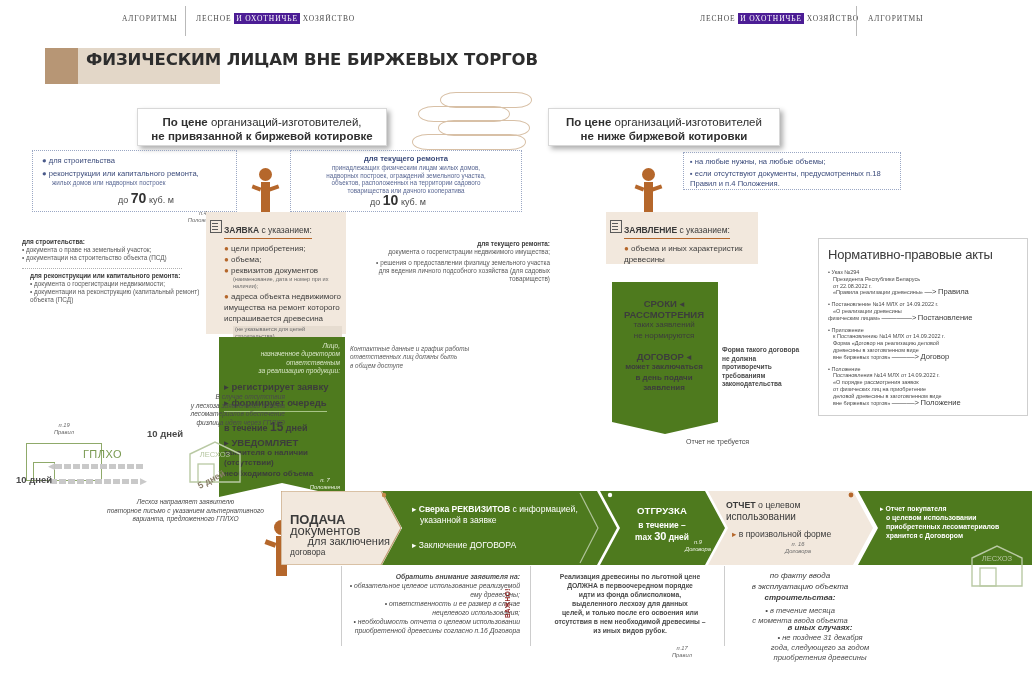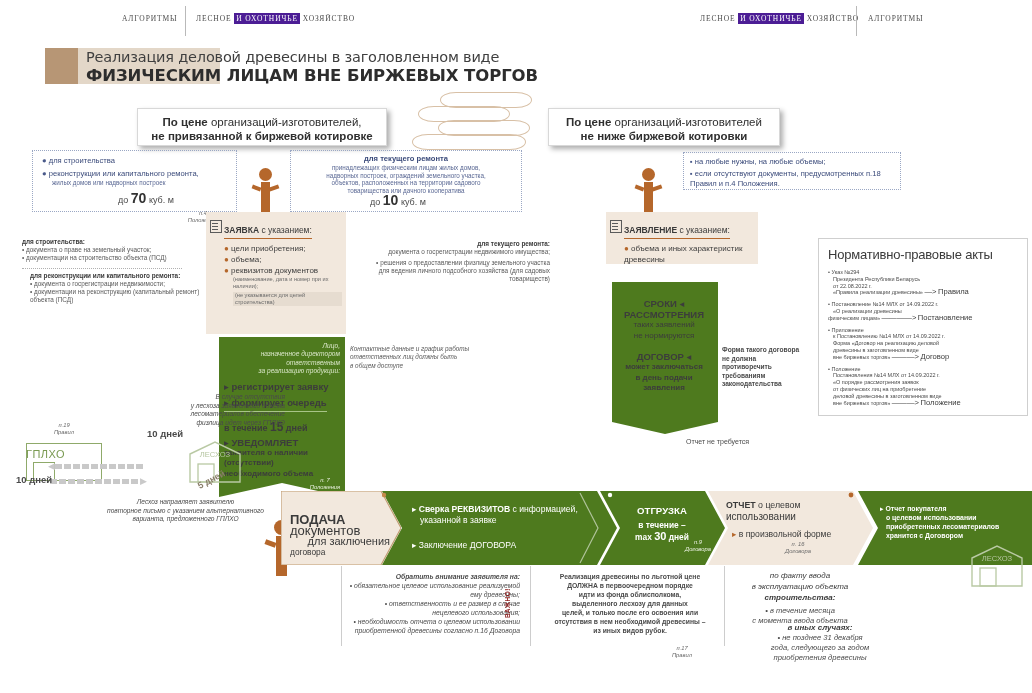--- a/index.html
+++ b/index.html
@@ -119,21 +119,20 @@
     <span class="hdr-hl">И ОХОТНИЧЬЕ</span>
     <span>ХОЗЯЙСТВО</span>
   </div>
   <div class="hdr-div" style="left:856px;"></div>
   <div class="hdr-item" style="left:868px;">АЛГОРИТМЫ</div>
 </div>
 
 <div id="title-band" class="abs"></div>
 <div id="title-swatch" class="abs"></div>
 <div id="title-text" class="abs">
-  <div id="title-line1">Реализация деловой древесины в заголовленном виде</div>
   <div id="title-line2">ФИЗИЧЕСКИМ ЛИЦАМ ВНЕ БИРЖЕВЫХ ТОРГОВ</div>
 </div>
 
 <div class="log" style="left:440px;top:92px;width:90px;height:14px;"></div>
 <div class="log" style="left:418px;top:106px;width:90px;height:14px;"></div>
 <div class="log" style="left:438px;top:120px;width:90px;height:14px;"></div>
 <div class="log" style="left:412px;top:134px;width:112px;height:14px;"></div>
 
 <div class="banner" style="left:137px;top:108px;width:250px;height:38px;">
   <div class="b1">
@@ -255,20 +254,24 @@
     </div>
     <div class="app-li">
       <span style="color:#b5672b;">●</span>
       <span>объема;</span>
     </div>
     <div class="app-li">
       <span style="color:#b5672b;">●</span>
       <span>реквизитов документов</span>
     </div>
     <div class="app-note" style="margin-left:9px;">(наименование, дата и номер при их наличии);</div>
+    <div class="app-li" style="margin-top:1px;">
+      <span style="color:#b5672b;">●</span>
+      <span>адреса объекта недвижимого имущества на ремонт которого испрашивается древесина</span>
+    </div>
     <div class="app-note" style="margin-left:9px;background:#e6dcd0;display:inline-block;padding:0 2px;">(не указывается для целей строительства)</div>
   </div>
 </div>
 
 <div class="appbox" style="left:606px;top:212px;width:152px;height:52px;"></div>
 <div class="abs" style="left:610px;top:220px;width:10px;height:11px;border:1px solid #5a5a5a;">
   <div style="position:absolute;left:1px;top:2px;width:6px;height:1px;background:#5a5a5a;"></div>
   <div style="position:absolute;left:1px;top:5px;width:6px;height:1px;background:#5a5a5a;"></div>
   <div style="position:absolute;left:1px;top:8px;width:6px;height:1px;background:#5a5a5a;"></div>
 </div>
@@ -405,21 +408,21 @@
   <div style="font-size:6.6px;line-height:8.6px;color:#4a4a4a;font-style:italic;">лесоматериалов обеспечение</div>
   <div style="font-size:6.6px;line-height:8.6px;color:#4a4a4a;font-style:italic;">физлица идет через ГПЛХО</div>
 </div>
 <div class="tinyref" style="left:45px;top:422px;width:38px;">
   <div>п.19</div>
   <div>Правил</div>
 </div>
 
 <div class="houses" style="left:26px;top:443px;width:76px;height:38px;"></div>
 <div class="houses" style="left:33px;top:462px;width:22px;height:19px;"></div>
-<div class="abs" style="left:26px;top:448px;width:96px;text-align:left;font-size:11px;color:#7a9a52;letter-spacing:.5px;">ГПЛХО</div>
+<div class="abs" style="left:26px;top:448px;width:96px;text-align:right;font-size:11px;color:#7a9a52;letter-spacing:.5px;">ГПЛХО</div>
 
 <svg class="abs" style="left:186px;top:440px;" width="58" height="44">
   <polygon points="4,14 29,2 54,14 54,42 4,42" fill="none" stroke="#b9c9a4" stroke-width="1.4"></polygon>
   <rect x="12" y="24" width="16" height="18" fill="none" stroke="#b9c9a4" stroke-width="1.3"></rect>
 </svg>
 <div class="abs" style="left:186px;top:450px;width:58px;text-align:center;font-size:7.6px;color:#b4c49f;">ЛЕСХОЗ</div>
 
 <div class="abs" style="left:147px;top:428px;font-size:9.5px;font-weight:bold;color:#4a4a4a;">10 дней</div>
 <div class="arrowdash" style="left:48px;top:455px;width:135px;">
   <span style="color:#c9c9c9;font-size:9px;">◀</span><i></i><i></i><i></i><i></i><i></i><i></i><i></i><i></i><i></i><i></i>

